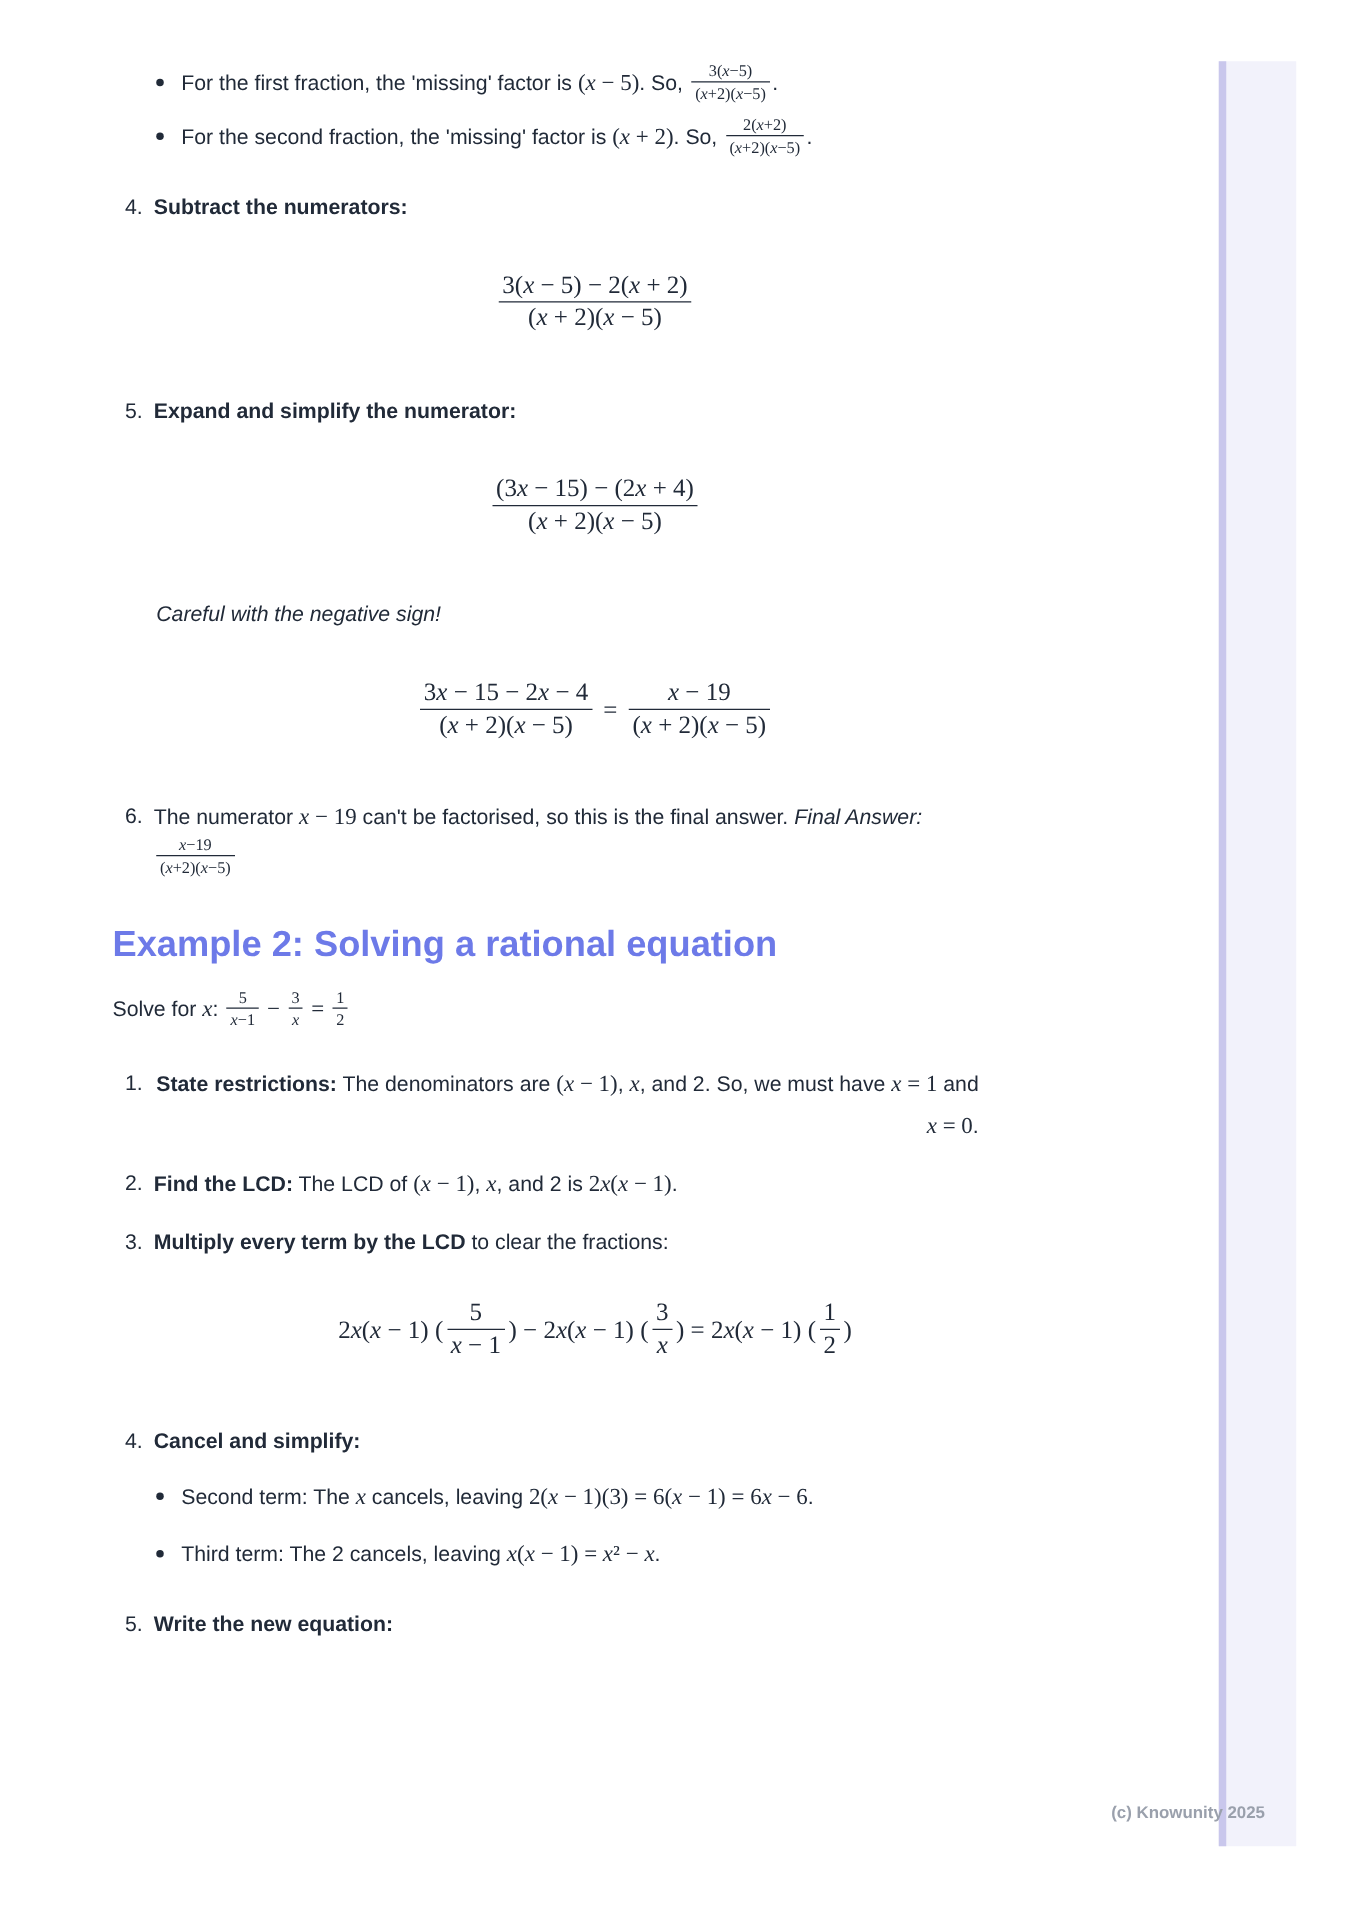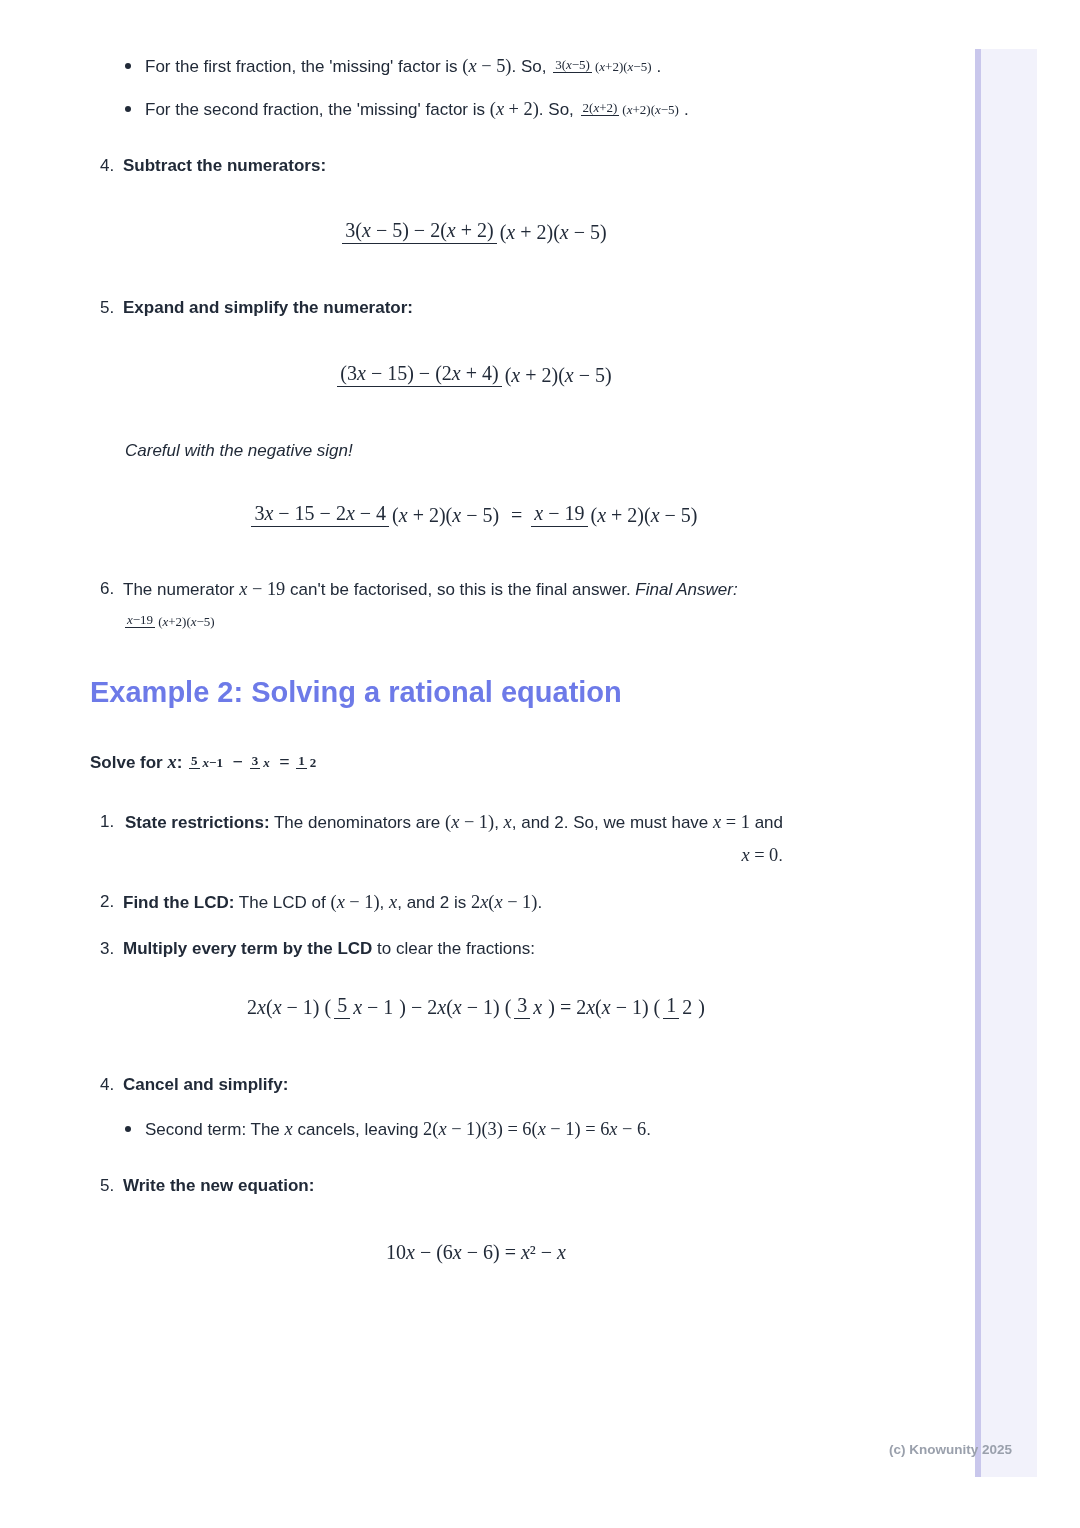--- a/index.html
+++ b/index.html
@@ -22,21 +22,21 @@
   .btext{flex:1;}
   
   .step{display:flex;padding-left:10px;}
   .snum{flex:0 0 23px;}
   .stext{flex:1;}
   .lbl{font-weight:700;}
   
   .m{font-family:"Liberation Serif","DejaVu Serif",serif;font-size:1.08em;}
   .m i{font-style:italic;}
   .it{font-style:italic;}
-  .fr{display:inline-flex;flex-direction:row;text-align:center;vertical-align:middle;}
+  .fr{display:inline-flex;flex-direction:column;text-align:center;vertical-align:middle;}
   .fr .fn{border-bottom:1.5px solid currentColor;padding:0 3px 2px;line-height:1.05;}
   .fr .fd{padding:2px 3px 0;line-height:1.05;}
   .fr.small{font-size:13px;line-height:13px;margin:0 2px;transform:translateY(-2px);}
   .fr.small .fn{border-bottom-width:1px;padding:0 2px 1px;}
   .fr.small .m{font-size:1em;}
   
   .eq{text-align:center;font-family:"Liberation Serif","DejaVu Serif",serif;font-size:20px;line-height:1.2;}
   .eq .m{font-size:inherit;}
   .eqrow{display:inline-flex;align-items:center;gap:9px;}
   .eqrow.tight{gap:3px;}
@@ -118,21 +118,21 @@
     <div class="step" style="margin-top:46px;">
       <span class="snum">6.</span>
       <div class="stext" style="max-width:680px;"><span>The numerator </span><span class="m"><i>x</i> − 19</span><span> can't be factorised, so this is the final answer. </span><span class="it">Final Answer: </span><span class="fr small">
             <span class="fn m"><i>x</i>−19</span>
             <span class="fd m">(<i>x</i>+2)(<i>x</i>−5)</span>
           </span></div>
     </div>
 
     <h1 class="heading">Example 2: Solving a rational equation</h1>
 
-    <div class="solve" style="margin-top:33px;font-weight:bold;"><span>Solve for </span><span class="m"><i>x</i></span><span>: </span><span class="fr small">
+    <div class="solve" style="margin-top:14px;"><span>Solve for </span><span class="m"><i>x</i></span><span>: </span><span class="fr small">
           <span class="fn m">5</span>
           <span class="fd m"><i>x</i>−1</span>
         </span><span class="m"> − </span><span class="fr small">
           <span class="fn m">3</span>
           <span class="fd m"><i>x</i></span>
         </span><span class="m"> = </span><span class="fr small">
           <span class="fn m">1</span>
           <span class="fd m">2</span>
         </span></div>
 
@@ -174,27 +174,28 @@
 
     <div class="step" style="margin-top:50px;">
       <span class="snum">4.</span>
       <div class="stext"><span class="lbl">Cancel and simplify:</span></div>
     </div>
 
     <div class="brow" style="margin-top:12px;">
       <span class="bdot"></span>
       <div class="btext"><span>Second term: The </span><span class="m"><i>x</i></span><span> cancels, leaving </span><span class="m">2(<i>x</i> − 1)(3) = 6(<i>x</i> − 1) = 6<i>x</i> − 6</span><span>.</span></div>
     </div>
+    <div class="brow" style="margin-top:13px;">
+      <span class="bdot"></span>
+      <div class="btext"><span>Third term: The 2 cancels, leaving </span><span class="m"><i>x</i>(<i>x</i> − 1) = <i>x</i>² − <i>x</i></span><span>.</span></div>
+    </div>
 
     <div class="step" style="margin-top:24px;">
       <span class="snum">5.</span>
       <div class="stext"><span class="lbl">Write the new equation:</span></div>
     </div>
 
-    <div class="eq" style="margin-top:38px;">
-      <span class="m">10<i>x</i> − (6<i>x</i> − 6) = <i>x</i>² − <i>x</i></span>
-    </div>
 
   </div>
 
   <div class="watermark">(c) Knowunity 2025</div>
 
 </div>
 
 </body></html>

